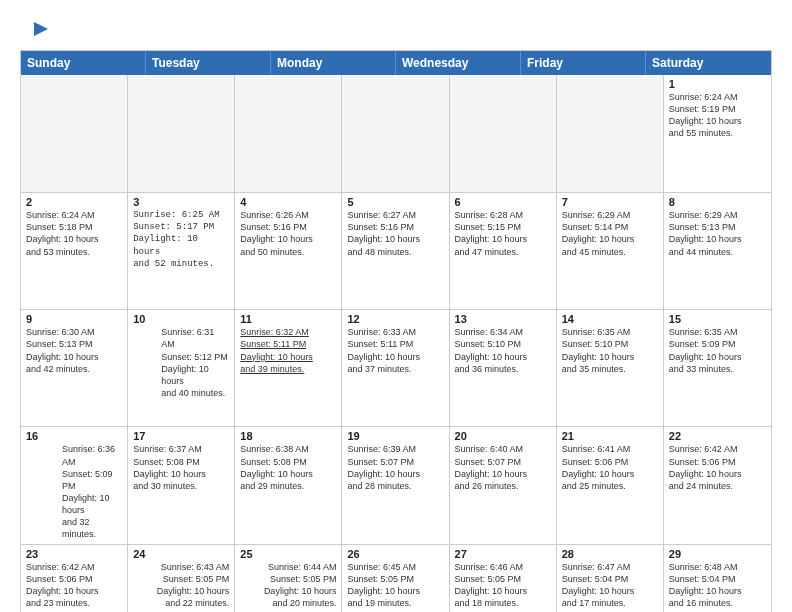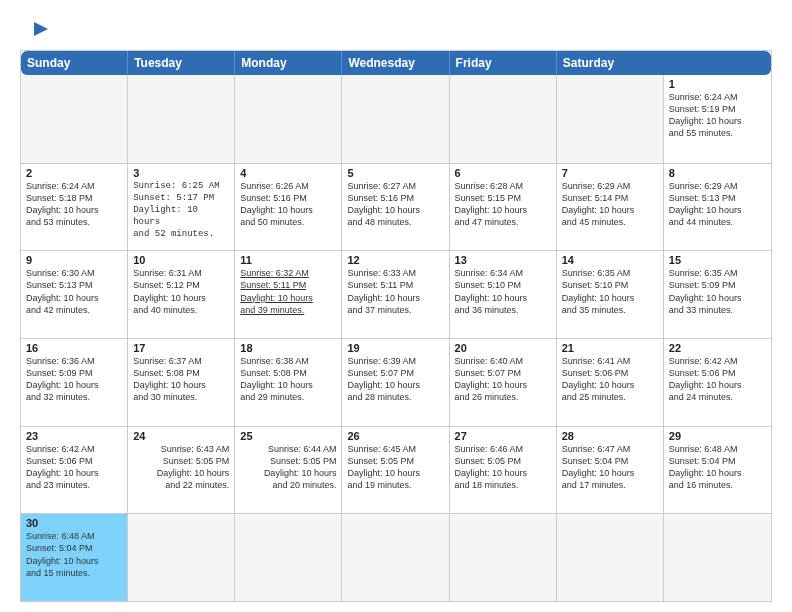--- a/index.html
+++ b/index.html
@@ -43,23 +43,22 @@
       margin-top: 2px;
     }
     .calendar {
       flex: 1;
       display: flex;
       flex-direction: column;
       border: 1px solid #ccc;
     }
     .cal-header {
       display: grid;
-      grid-template-columns: repeat(7, 1fr);
+      grid-template-columns: repeat(6, 1fr);
       background: #2e6db4;
-      border-radius: 6px;
     }
     .cal-header-cell {
       color: #fff;
       font-size: 12px;
       font-weight: bold;
       padding: 5px 6px;
       border-right: 1px solid #5a8fd4;
     }
     .cal-header-cell:last-child { border-right: none; }
     .cal-body {
@@ -202,21 +201,21 @@
         <div class="cal-week">
           <div class="cal-cell">
             <div class="day-num">9</div>
             <div class="day-info" style="white-space: pre-line;">Sunrise: 6:30 AM
 Sunset: 5:13 PM
 Daylight: 10 hours
 and 42 minutes.</div>
           </div>
           <div class="cal-cell">
             <div class="day-num">10</div>
-            <div class="day-info" style="white-space: pre-line;">Sunrise: 6:31 AM
+            <div class="day-info" style="white-space: pre-line; margin-left: 28px;">Sunrise: 6:31 AM
 Sunset: 5:12 PM
 Daylight: 10 hours
 and 40 minutes.</div>
           </div>
           <div class="cal-cell">
             <div class="day-num">11</div>
             <div class="day-info" style="white-space: pre-line; text-decoration: underline;">Sunrise: 6:32 AM
 Sunset: 5:11 PM
 Daylight: 10 hours
 and 39 minutes.</div>
@@ -246,21 +245,21 @@
             <div class="day-num">15</div>
             <div class="day-info" style="white-space: pre-line;">Sunrise: 6:35 AM
 Sunset: 5:09 PM
 Daylight: 10 hours
 and 33 minutes.</div>
           </div>
         </div>
         <div class="cal-week">
           <div class="cal-cell">
             <div class="day-num">16</div>
-            <div class="day-info" style="white-space: pre-line;">Sunrise: 6:36 AM
+            <div class="day-info" style="white-space: pre-line; margin-left: 36px;">Sunrise: 6:36 AM
 Sunset: 5:09 PM
 Daylight: 10 hours
 and 32 minutes.</div>
           </div>
           <div class="cal-cell">
             <div class="day-num">17</div>
             <div class="day-info" style="white-space: pre-line;">Sunrise: 6:37 AM
 Sunset: 5:08 PM
 Daylight: 10 hours
 and 30 minutes.</div>

